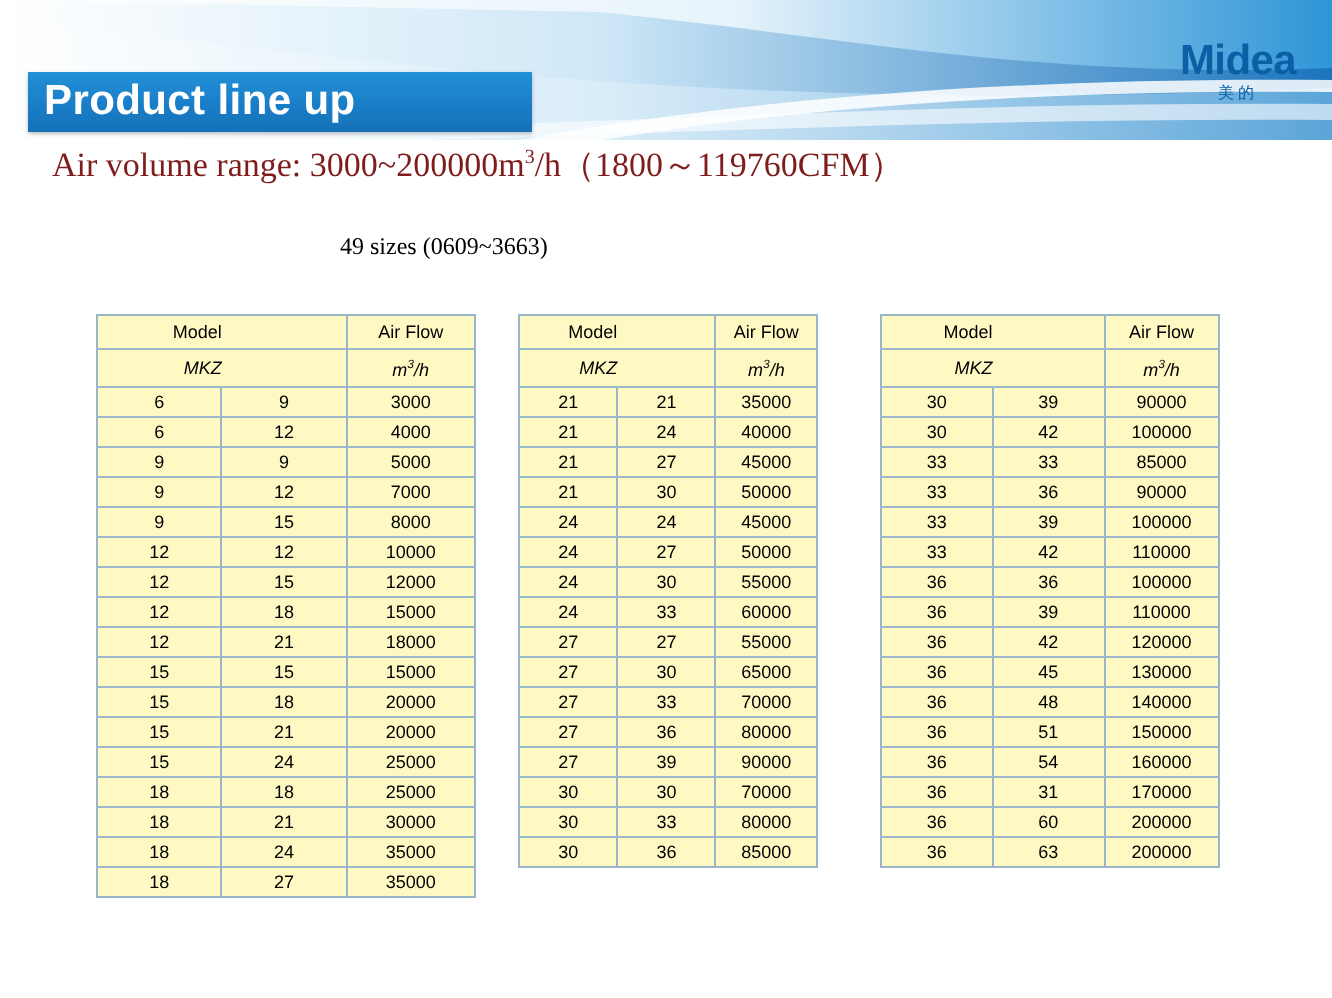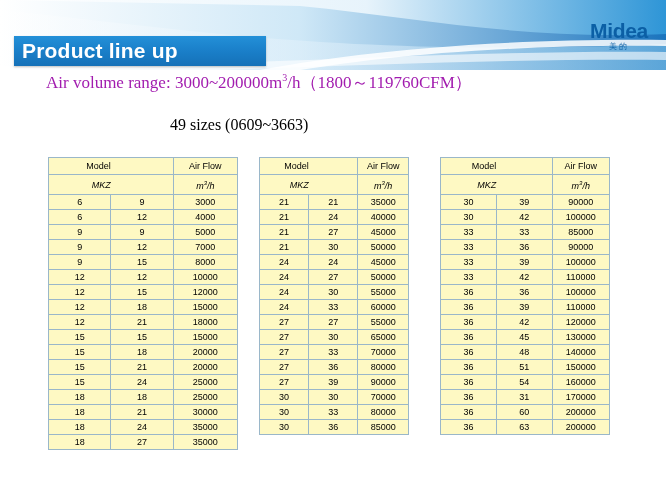--- a/index.html
+++ b/index.html
@@ -71,30 +71,29 @@
     color: #0b5fa5;
     letter-spacing: 2px;
     line-height: 10px;
   }
   
   .subtitle {
     position: absolute;
     left: 26px;
     top: 71px;
     font-size: 17px;
-    color: #a21caf;
+    color: #7f1d1d;
     white-space: nowrap;
-    margin-left: 20px;
   }
   .subtitle sup { font-size: 10px; }
   .sizes {
     position: absolute;
     left: 170px;
     top: 116px;
-    font-size: 16px;
+    font-size: 12px;
     color: #000000;
     white-space: nowrap;
   }
   
   .tbl {
     position: absolute;
     border-collapse: collapse;
     background: #fef9c3;
     font-family: "Liberation Sans", sans-serif;
     font-size: 9px;

